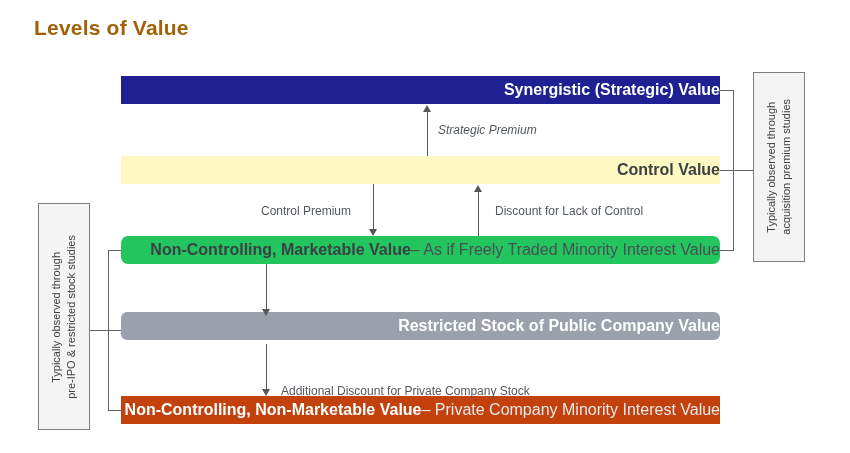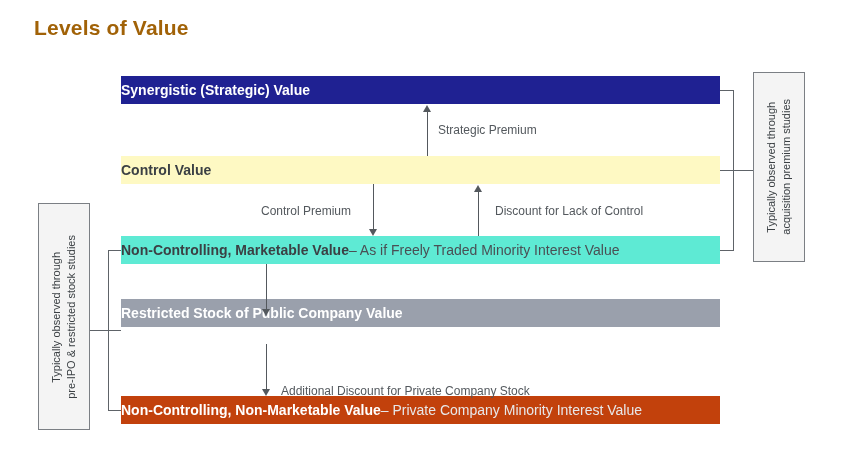--- a/index.html
+++ b/index.html
@@ -36,47 +36,49 @@
   }
 
   
   .value-bar {
     position: absolute;
     left: 121px;
     width: 599px;
     height: 28px;
     display: flex;
     align-items: center;
-    justify-content: flex-start;
-    font-size: 14px;
+    justify-content: flex-end;
+    font-size: 16px;
     white-space: nowrap;
     box-sizing: border-box;
   }
   .value-bar .bar-label-strong { font-weight: bold; }
   .value-bar .bar-label-light  { font-weight: normal; }
 
   #bar-synergistic {
     top: 76px;
     background: #1f2192;
     color: #ffffff;
   }
   #bar-control {
     top: 156px;
     background: #fef9c3;
     color: #3b4044;
   }
   #bar-noncontrolling-marketable {
     top: 236px;
-    background: #5eead4;
-    color: #3b4044;
+    background: #22c55e;
+    color: #3b4044;
+    border-radius: 7px;
   }
   #bar-restricted-stock {
-    top: 299px;
+    top: 312px;
     background: #9aa0ac;
     color: #ffffff;
+    border-radius: 6px;
   }
   #bar-noncontrolling-nonmarketable {
     top: 396px;
     background: #c2410c;
     color: #ffffff;
   }
   #bar-restricted-stock .bar-label-strong,
   #bar-noncontrolling-nonmarketable .bar-label-strong { color: #ffffff; }
   #bar-noncontrolling-nonmarketable .bar-label-light { color: #e7e8ea; }
   #bar-noncontrolling-marketable .bar-label-light { color: #4a4f54; }
@@ -175,21 +177,21 @@
       <span class="bar-label-light"></span>
   </div>
 
   <div class="value-bar" id="bar-noncontrolling-nonmarketable">
     <span class="bar-label-strong">Non-Controlling, Non-Marketable Value</span>
       <span class="bar-label-light"> – Private Company Minority Interest Value</span>
   </div>
 
   <div class="arrow-line" style="left:427px; top:111px; height:45px;"></div>
   <div class="arrow-head up" style="left:423px; top:105px;"></div>
-  <div class="arrow-label" style="left:438px; top:123px;">Strategic Premium</div>
+  <div class="arrow-label" style="left:438px; top:123px;font-style:italic;">Strategic Premium</div>
 
   <div class="arrow-line" style="left:373px; top:184px; height:45px;"></div>
   <div class="arrow-head down" style="left:369px; top:229px;"></div>
   <div class="arrow-label" style="left:261px; top:204px;">Control Premium</div>
 
   <div class="arrow-line" style="left:478px; top:191px; height:45px;"></div>
   <div class="arrow-head up" style="left:474px; top:185px;"></div>
   <div class="arrow-label" style="left:495px; top:204px;">Discount for Lack of Control</div>
 
   <div class="arrow-line" style="left:266px; top:264px; height:45px;"></div>

